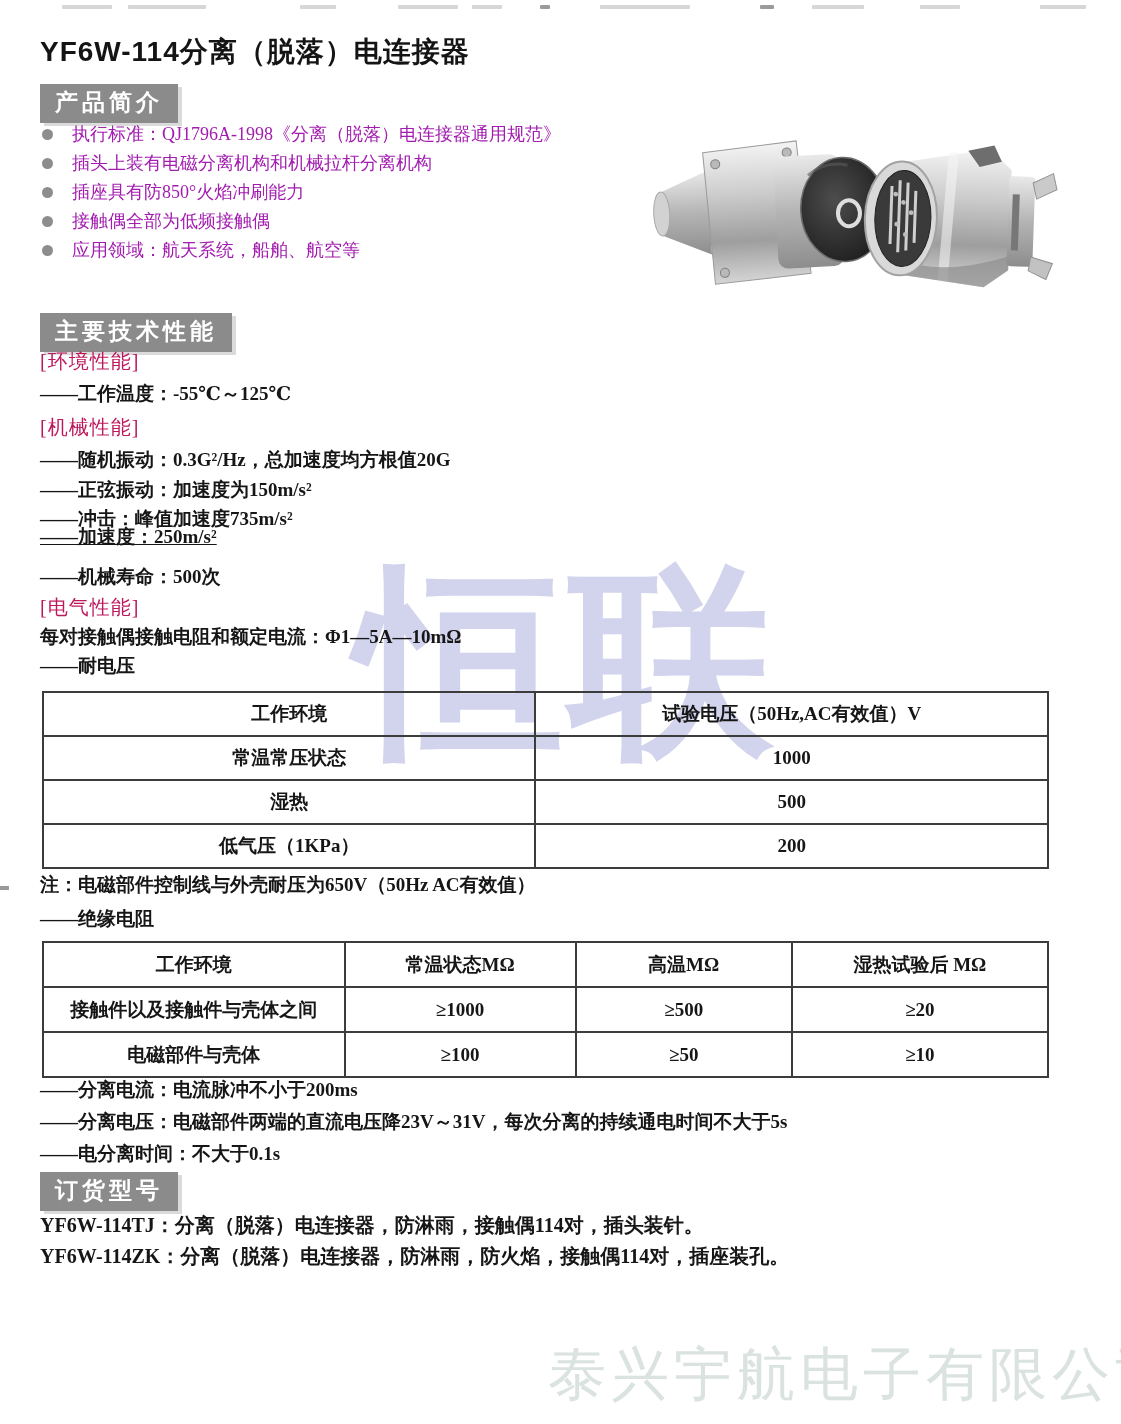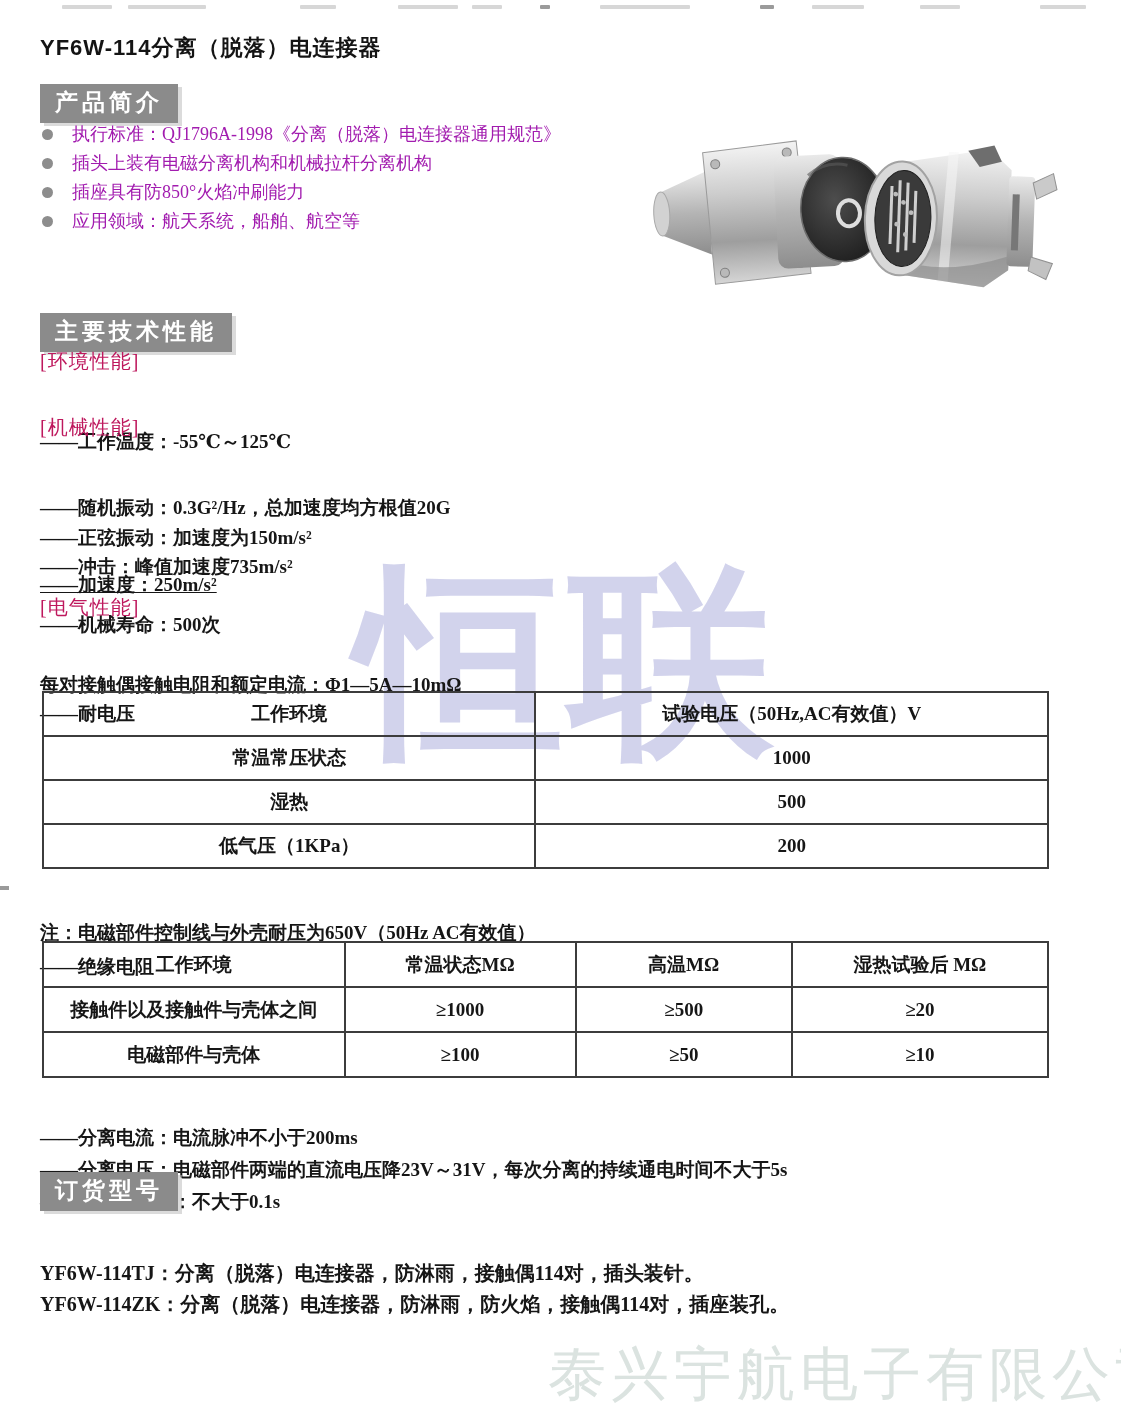--- a/index.html
+++ b/index.html
@@ -20,40 +20,40 @@
   .top-artifacts span:nth-child(6){left:540px;width:10px;background:#7a7a7a;}
   .top-artifacts span:nth-child(7){left:600px;width:90px;}
   .top-artifacts span:nth-child(8){left:760px;width:14px;background:#7a7a7a;}
   .top-artifacts span:nth-child(9){left:812px;width:52px;}
   .top-artifacts span:nth-child(10){left:920px;width:40px;}
   .top-artifacts span:nth-child(11){left:1040px;width:46px;}
   .left-artifact{position:absolute;left:0;top:886px;width:9px;height:4px;background:#9a9a9a;z-index:1;}
 
   .doc-title{
     left:40px;top:33px;font-family:"Liberation Sans","DejaVu Sans",sans-serif;
-    font-weight:bold;font-size:22px;letter-spacing:1px;color:#141414;
+    font-weight:bold;font-size:28px;letter-spacing:1px;color:#141414;
   }
   .badge{
     display:inline-block;background:#8b8b8b;color:#ffffff;
     font-family:"Liberation Sans","DejaVu Sans",sans-serif;font-weight:bold;
     font-size:23px;letter-spacing:4px;padding:3px 15px 5px 15px;
     box-shadow:4px 3px 0 rgba(190,190,190,.55);
   }
   .badge-intro{left:40px;top:84px;}
   .badge-tech{left:40px;top:313px;}
   .badge-order{left:40px;top:1172px;}
 
   .bullets{left:40px;top:120px;width:600px;list-style:none;margin:0;padding:0;}
   .bullets li{position:relative;padding-left:32px;height:29px;line-height:29px;
     font-size:18px;font-weight:400;color:#a21caf;white-space:nowrap;}
   .bullets .dot{position:absolute;left:2px;top:9px;width:11px;height:11px;border-radius:50%;
     background:#8d8d8d;}
 
   .group-label{font-size:20px;color:#be185d;letter-spacing:1px;}
-  .tline{font-size:19px;font-weight:600;color:#161616;white-space:nowrap;margin-top:48px;}
+  .tline{font-size:19px;font-weight:600;color:#161616;white-space:nowrap;}
   .lbl-env{left:40px;top:348px;}
   .ln-env{left:40px;top:381px;}
   .lbl-mech{left:40px;top:414px;}
   .ln-mech0{left:40px;top:447px;}
   .ln-mech1{left:40px;top:477px;}
   .ln-mech2{left:40px;top:506px;}
   .ln-mech3{left:40px;top:524px;text-decoration:underline;}
   .ln-mech4{left:40px;top:564px;}
   .lbl-elec{left:40px;top:594px;}
   .ln-elecintro{left:40px;top:624px;}
@@ -107,20 +107,21 @@
   <div class="layer wm-center">恒联</div>
   <div class="layer wm-footer">泰兴宇航电子有限公司</div>
 
   <div class="layer doc-title">YF6W-114分离（脱落）电连接器</div>
 
   <div class="layer badge badge-intro">产品简介</div>
   <ul class="layer bullets">
     <li><span class="dot"></span><span>执行标准：QJ1796A-1998《分离（脱落）电连接器通用规范》</span></li>
     <li><span class="dot"></span><span>插头上装有电磁分离机构和机械拉杆分离机构</span></li>
     <li><span class="dot"></span><span>插座具有防850°火焰冲刷能力</span></li>
+    <li><span class="dot"></span><span>接触偶全部为低频接触偶</span></li>
     <li><span class="dot"></span><span>应用领域：航天系统，船舶、航空等</span></li>
   </ul>
 
   <div class="layer photo">
     <svg width="412" height="184" viewBox="0 0 412 184" xmlns="http://www.w3.org/2000/svg">
       <defs>
         <linearGradient id="metalV" x1="0" y1="0" x2="0" y2="1">
           <stop offset="0" stop-color="#f4f4f4"></stop>
             <stop offset="0.35" stop-color="#cdcdcd"></stop>
           <stop offset="0.7" stop-color="#9e9e9e"></stop>

